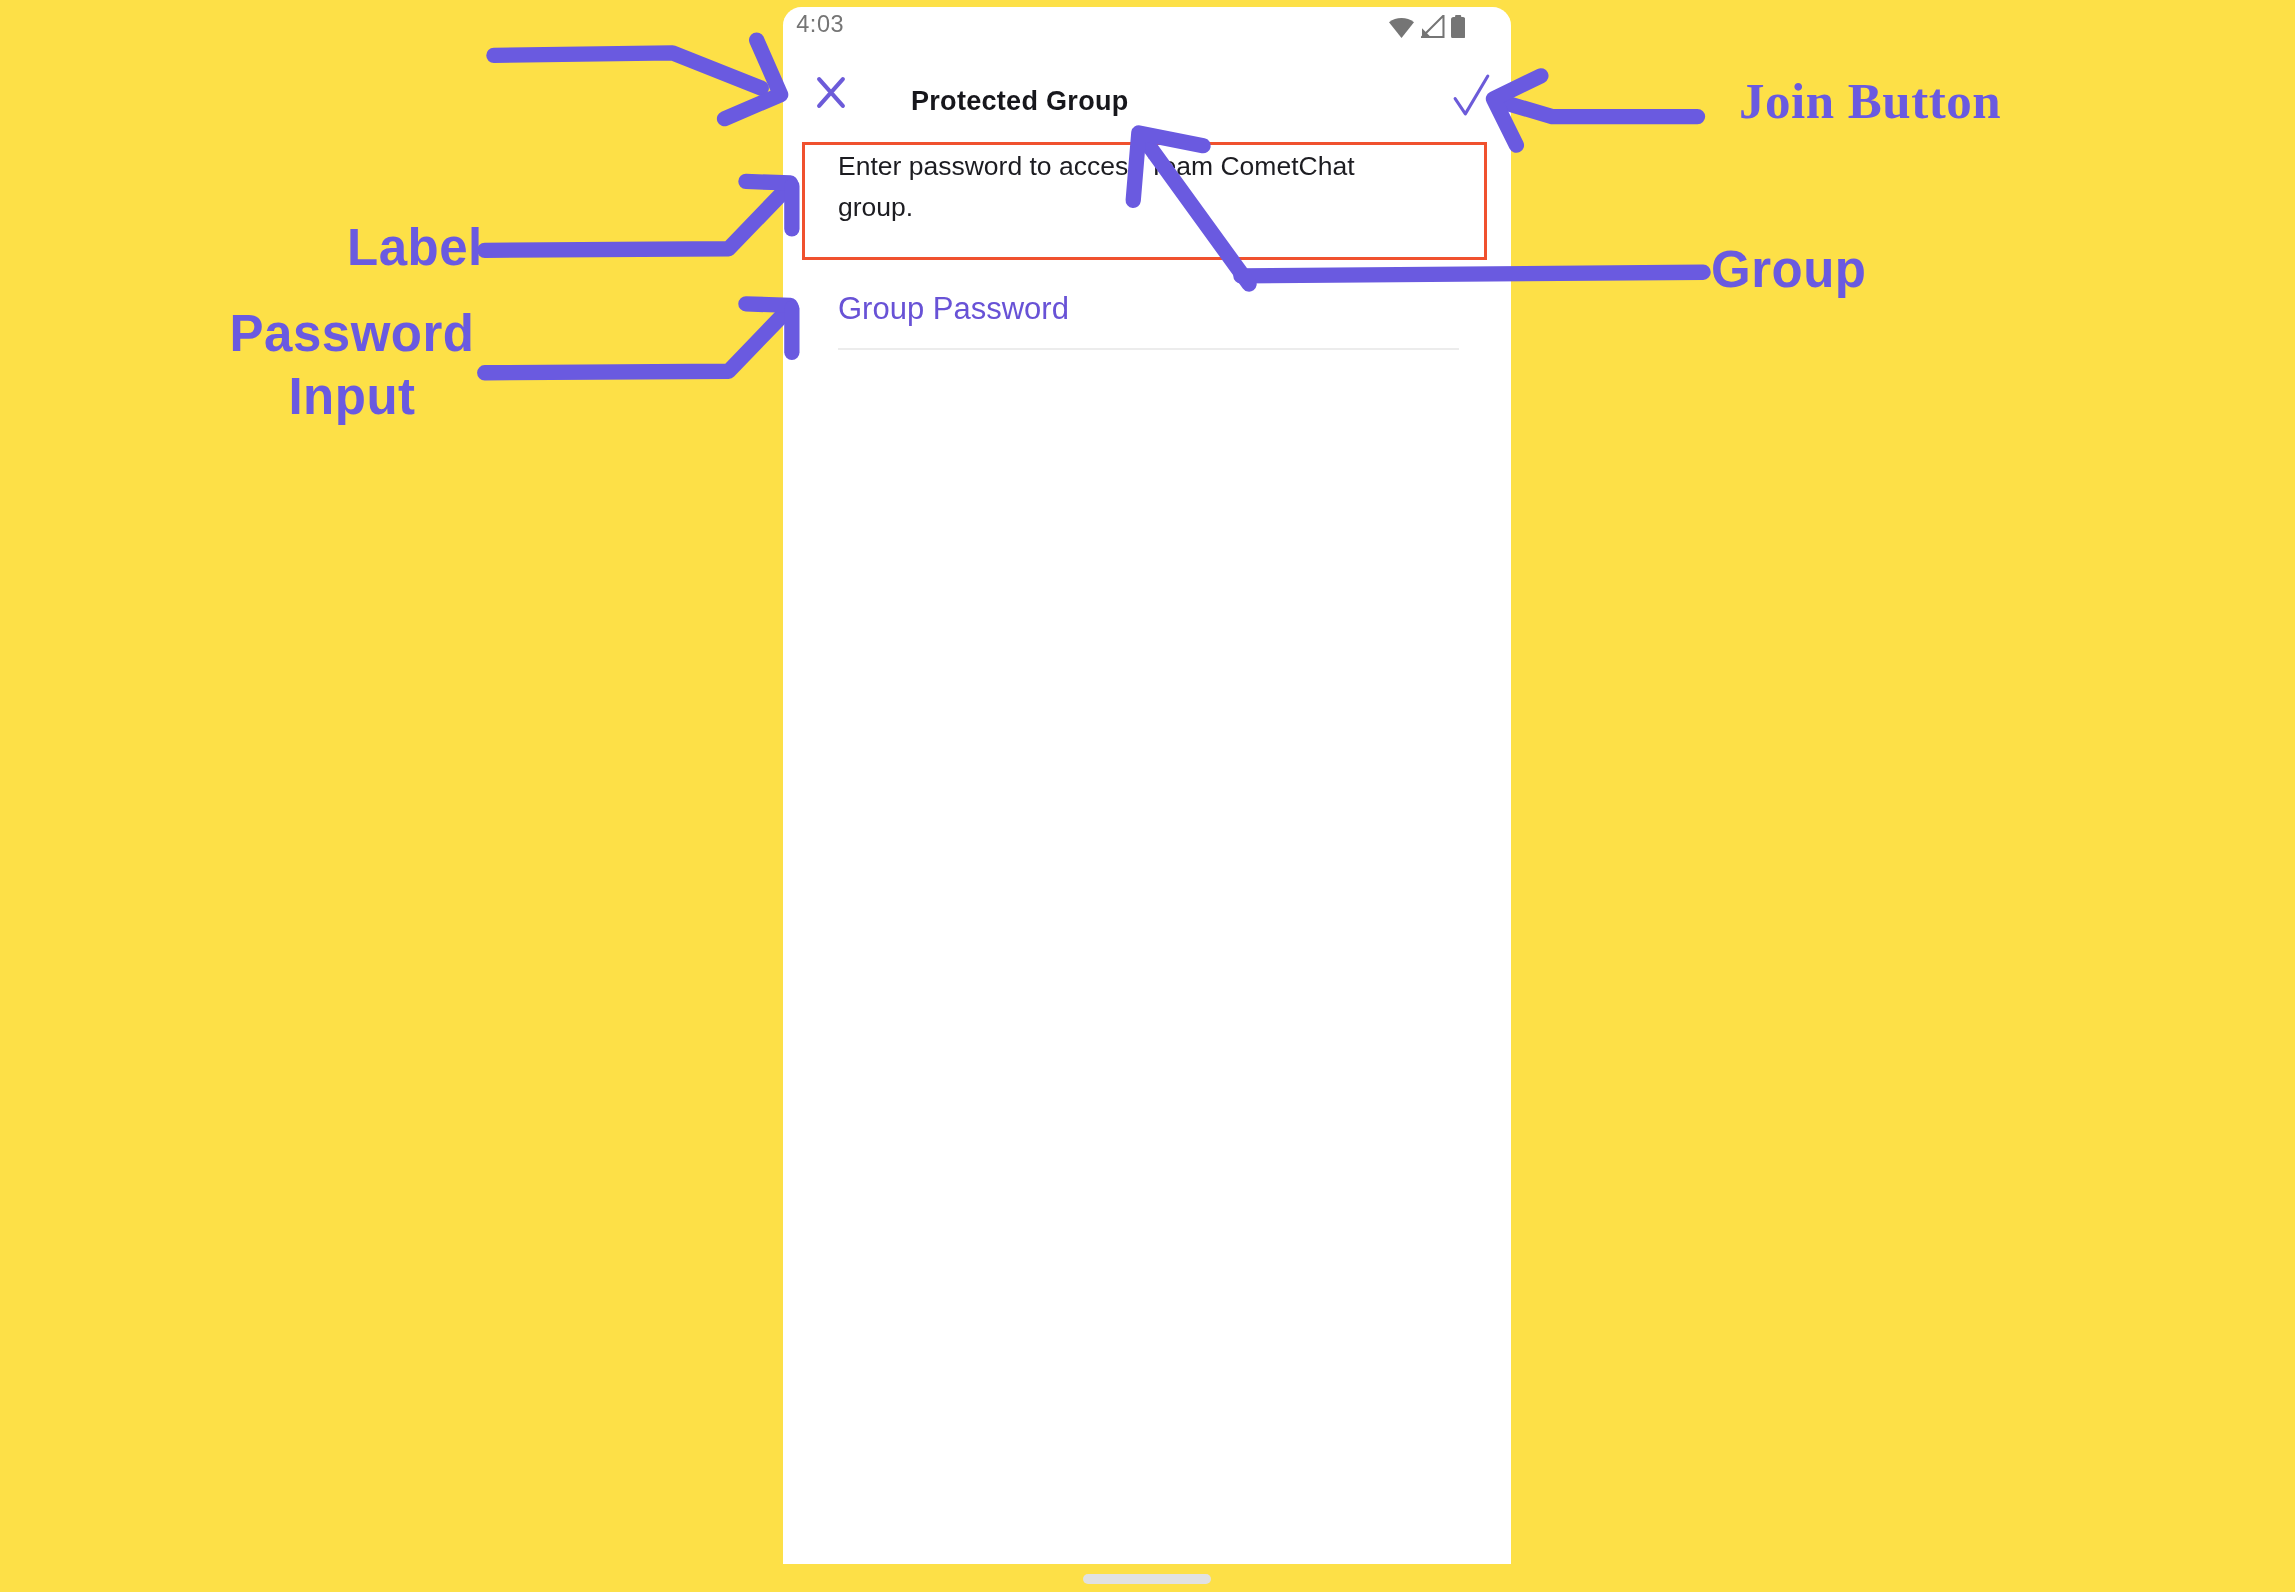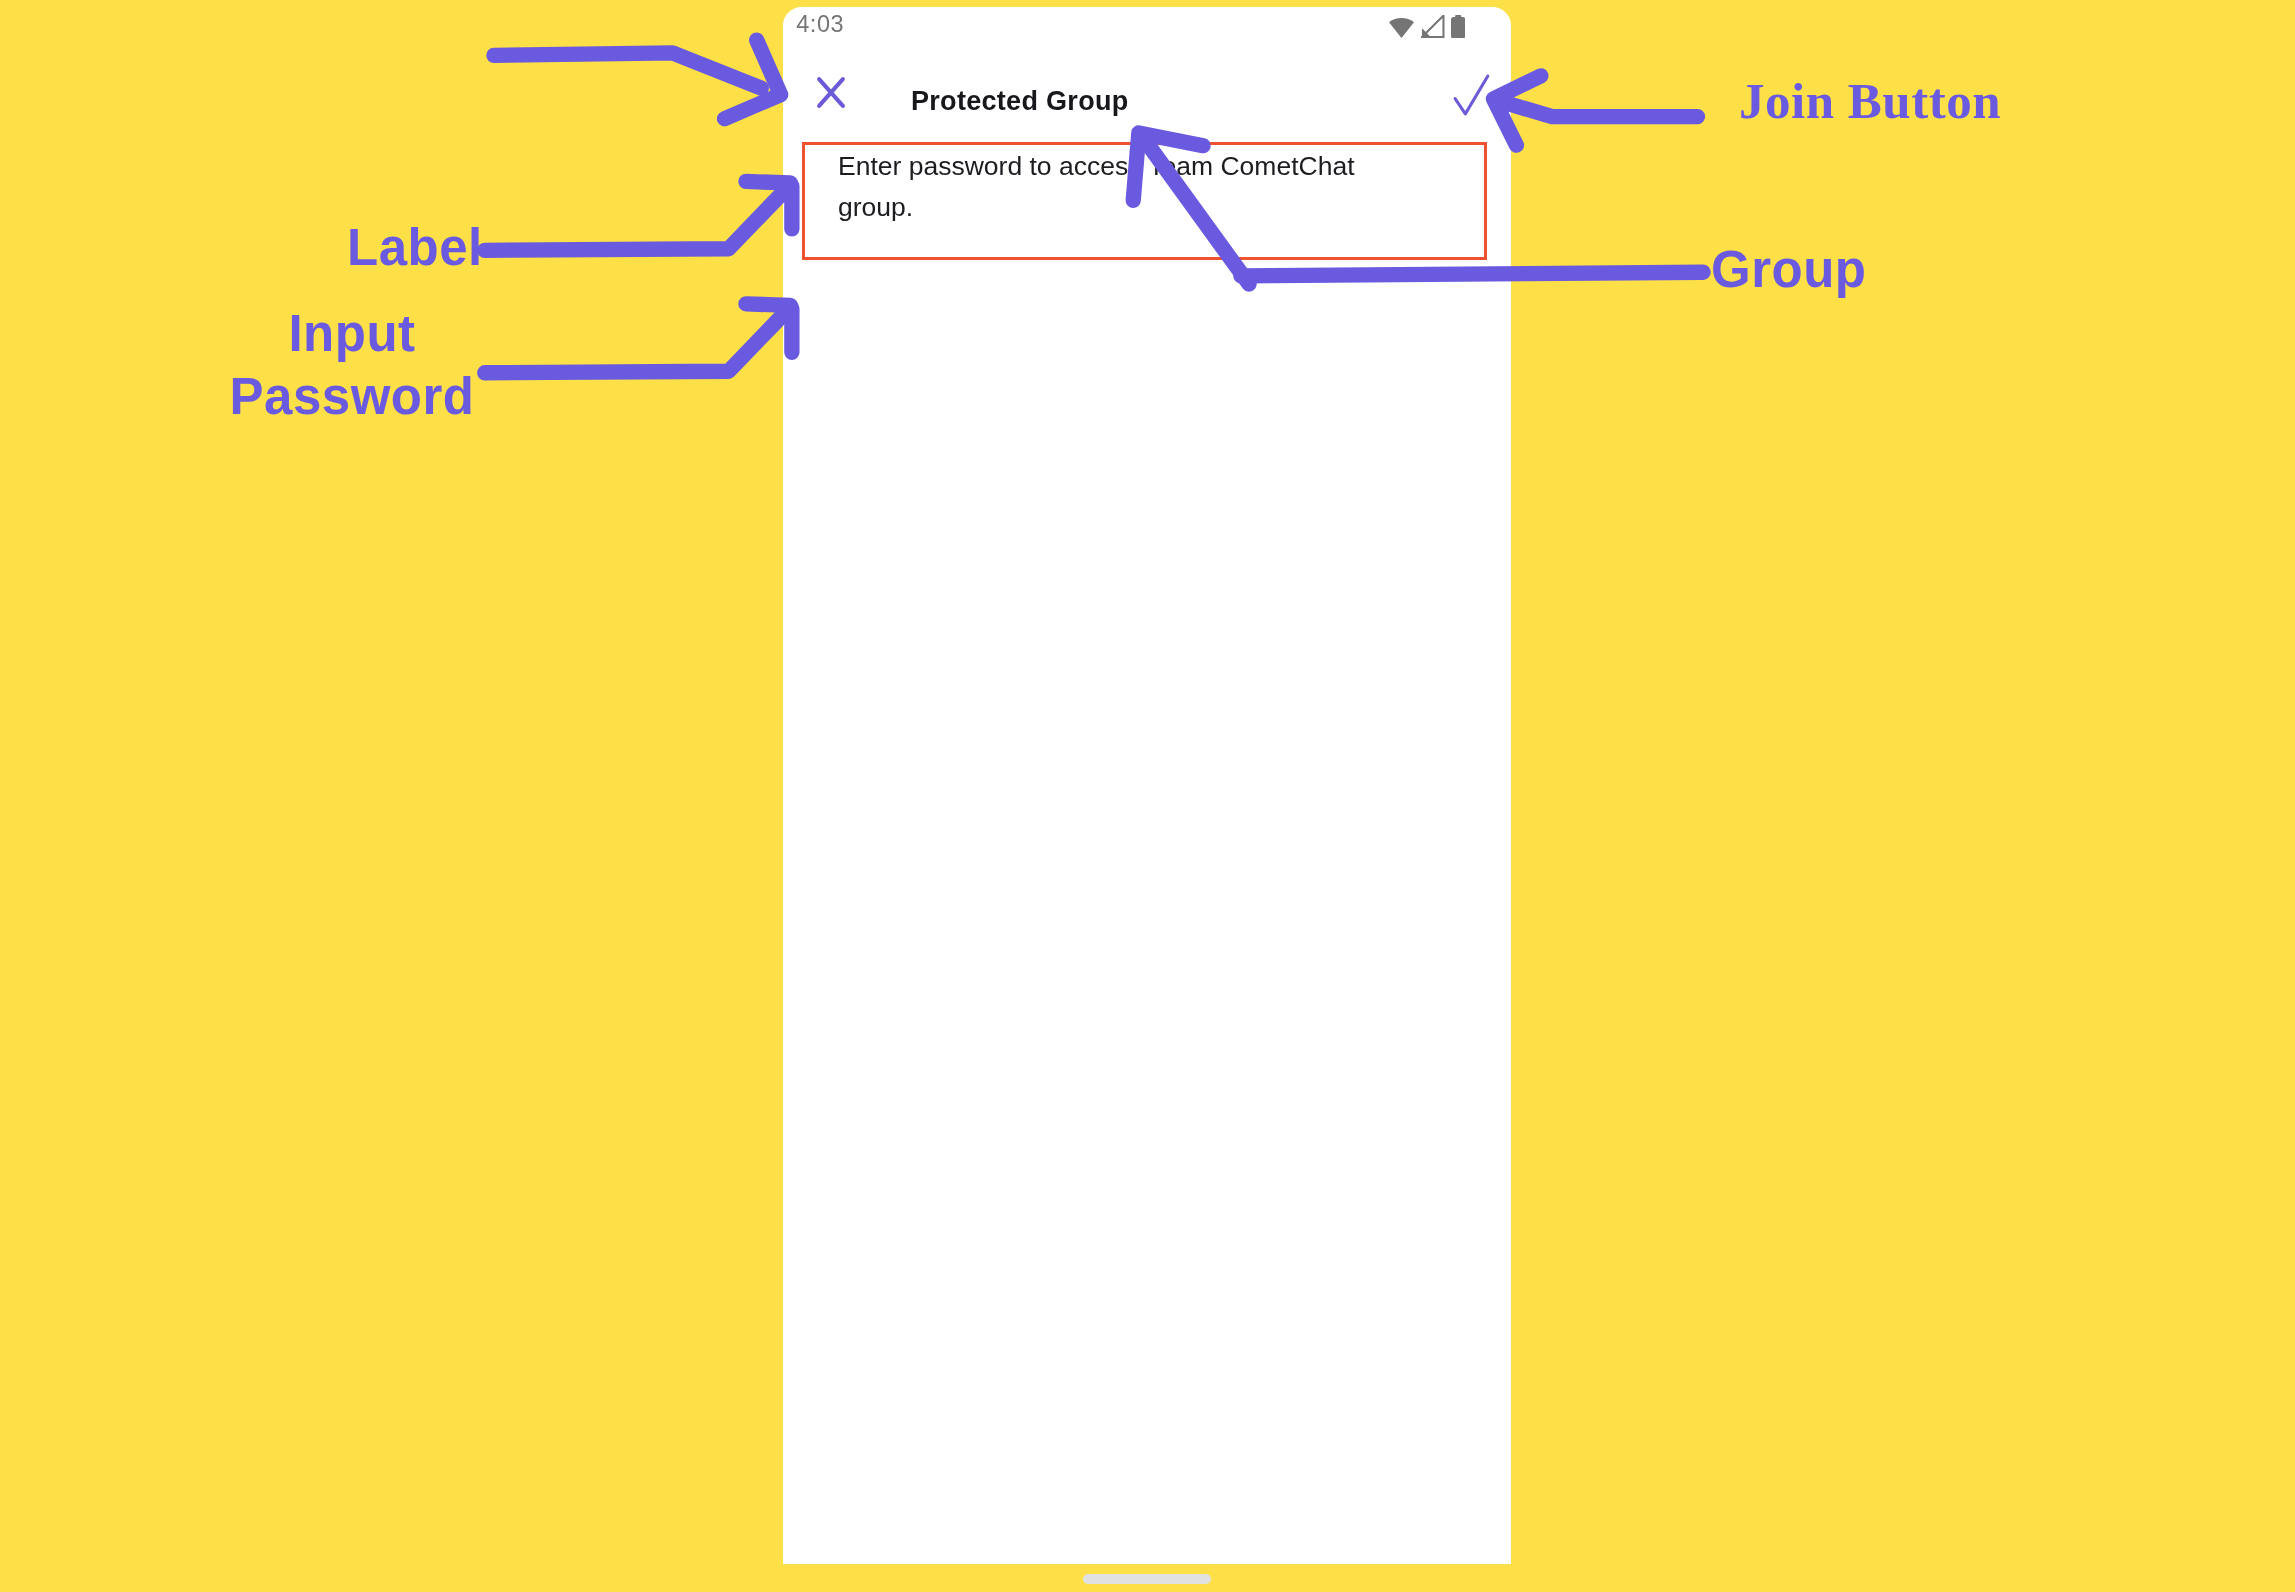--- a/index.html
+++ b/index.html
@@ -102,20 +102,24 @@
           <path d="M6 52 L26 82 L70 8" stroke="#6C5BD9" stroke-width="6" stroke-linecap="round" stroke-linejoin="round" fill="none"></path>
         </svg>
       </span>
     </div>
 
     <div class="desc-label">
       <div>Enter password to access Team CometChat</div>
       <div>group.</div>
     </div>
 
+    <div class="password-field">
+      <div class="field-label">Group Password</div>
+      <div class="field-underline"></div>
+    </div>
   </div>
 
   <div class="home-pill"></div>
 
   <div class="highlight-box"></div>
 
   <svg class="arrow-layer" viewBox="0 0 4498 3121">
     <g stroke="#6A5AE0" stroke-width="30" fill="none" stroke-linecap="round" stroke-linejoin="round">
 
       <g>
@@ -145,18 +149,18 @@
         <path d="M2448 556 L2245 276"></path>
         <path d="M2358 285 L2232 260 L2221 392"></path>
       </g>
     </g>
   </svg>
 
   <div class="ann ann-join">Join Button</div>
   <div class="ann ann-title">Group</div>
   <div class="ann ann-label">Label</div>
   <div class="ann ann-password">
+    <div>Password</div>
     <div>Input</div>
-    <div>Password</div>
   </div>
 
 </div>
 
 
 </body></html>

